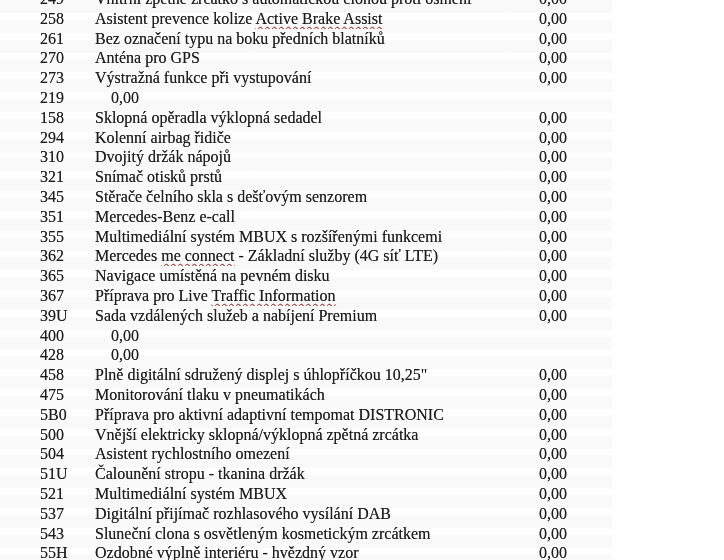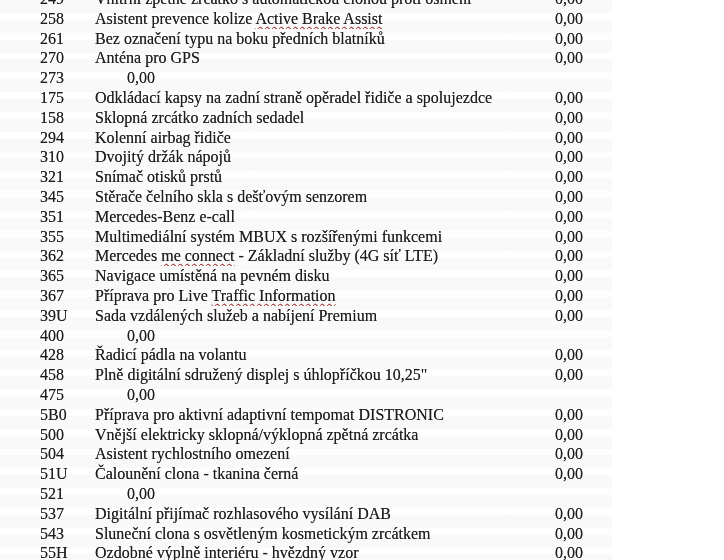--- a/index.html
+++ b/index.html
@@ -45,21 +45,21 @@
     width: 55px;
     flex: 0 0 55px;
   }
   .desc {
     flex: 1 1 auto;
     overflow: hidden;
   }
   .price {
     flex: 0 0 60px;
     width: 60px;
-    text-align: right;
+    text-align: center;
     margin-right: 29px;
   }
   .sp {
     text-decoration-line: underline;
     text-decoration-style: wavy;
     text-decoration-thickness: 1px;
     text-underline-offset: 2px;
   }
 </style>
 </head>
@@ -86,32 +86,32 @@
   </div>
 
   <div class="row">
     <span class="code">270</span>
     <span class="desc"><span>Anténa pro GPS</span></span>
     <span class="price">0,00</span>
   </div>
 
   <div class="row">
     <span class="code">273</span>
-    <span class="price">0,00</span>
-  </div>
-
-  <div class="row">
-    <span class="code">175</span>
-    <span class="desc"><span>Odkládací kapsy na zadní straně opěradel řidiče a spolujezdce</span></span>
+    <span class="desc"><span>Výstražná funkce při vystupování</span></span>
+    <span class="price">0,00</span>
+  </div>
+
+  <div class="row">
+    <span class="code">219</span>
     <span class="price">0,00</span>
   </div>
 
   <div class="row">
     <span class="code">158</span>
-    <span class="desc"><span>Sklopná zrcátko zadních sedadel</span></span>
+    <span class="desc"><span>Sklopná opěradla výklopná sedadel</span></span>
     <span class="price">0,00</span>
   </div>
 
   <div class="row">
     <span class="code">294</span>
     <span class="desc"><span>Kolenní airbag řidiče</span></span>
     <span class="price">0,00</span>
   </div>
 
   <div class="row">
@@ -168,32 +168,32 @@
     <span class="price">0,00</span>
   </div>
 
   <div class="row">
     <span class="code">400</span>
     <span class="price">0,00</span>
   </div>
 
   <div class="row">
     <span class="code">428</span>
-    <span class="desc"><span>Řadicí pádla na volantu</span></span>
     <span class="price">0,00</span>
   </div>
 
   <div class="row">
     <span class="code">458</span>
     <span class="desc"><span>Plně digitální sdružený displej s úhlopříčkou 10,25"</span></span>
     <span class="price">0,00</span>
   </div>
 
   <div class="row">
     <span class="code">475</span>
+    <span class="desc"><span>Monitorování tlaku v pneumatikách</span></span>
     <span class="price">0,00</span>
   </div>
 
   <div class="row">
     <span class="code">5B0</span>
     <span class="desc"><span>Příprava pro aktivní adaptivní tempomat DISTRONIC</span></span>
     <span class="price">0,00</span>
   </div>
 
   <div class="row">
@@ -203,26 +203,27 @@
   </div>
 
   <div class="row">
     <span class="code">504</span>
     <span class="desc"><span>Asistent rychlostního omezení</span></span>
     <span class="price">0,00</span>
   </div>
 
   <div class="row">
     <span class="code">51U</span>
-    <span class="desc"><span>Čalounění clona - tkanina černá</span></span>
+    <span class="desc"><span>Čalounění stropu - tkanina držák</span></span>
     <span class="price">0,00</span>
   </div>
 
   <div class="row">
     <span class="code">521</span>
+    <span class="desc"><span>Multimediální systém MBUX</span></span>
     <span class="price">0,00</span>
   </div>
 
   <div class="row">
     <span class="code">537</span>
     <span class="desc"><span>Digitální přijímač rozhlasového vysílání DAB</span></span>
     <span class="price">0,00</span>
   </div>
 
   <div class="row">

